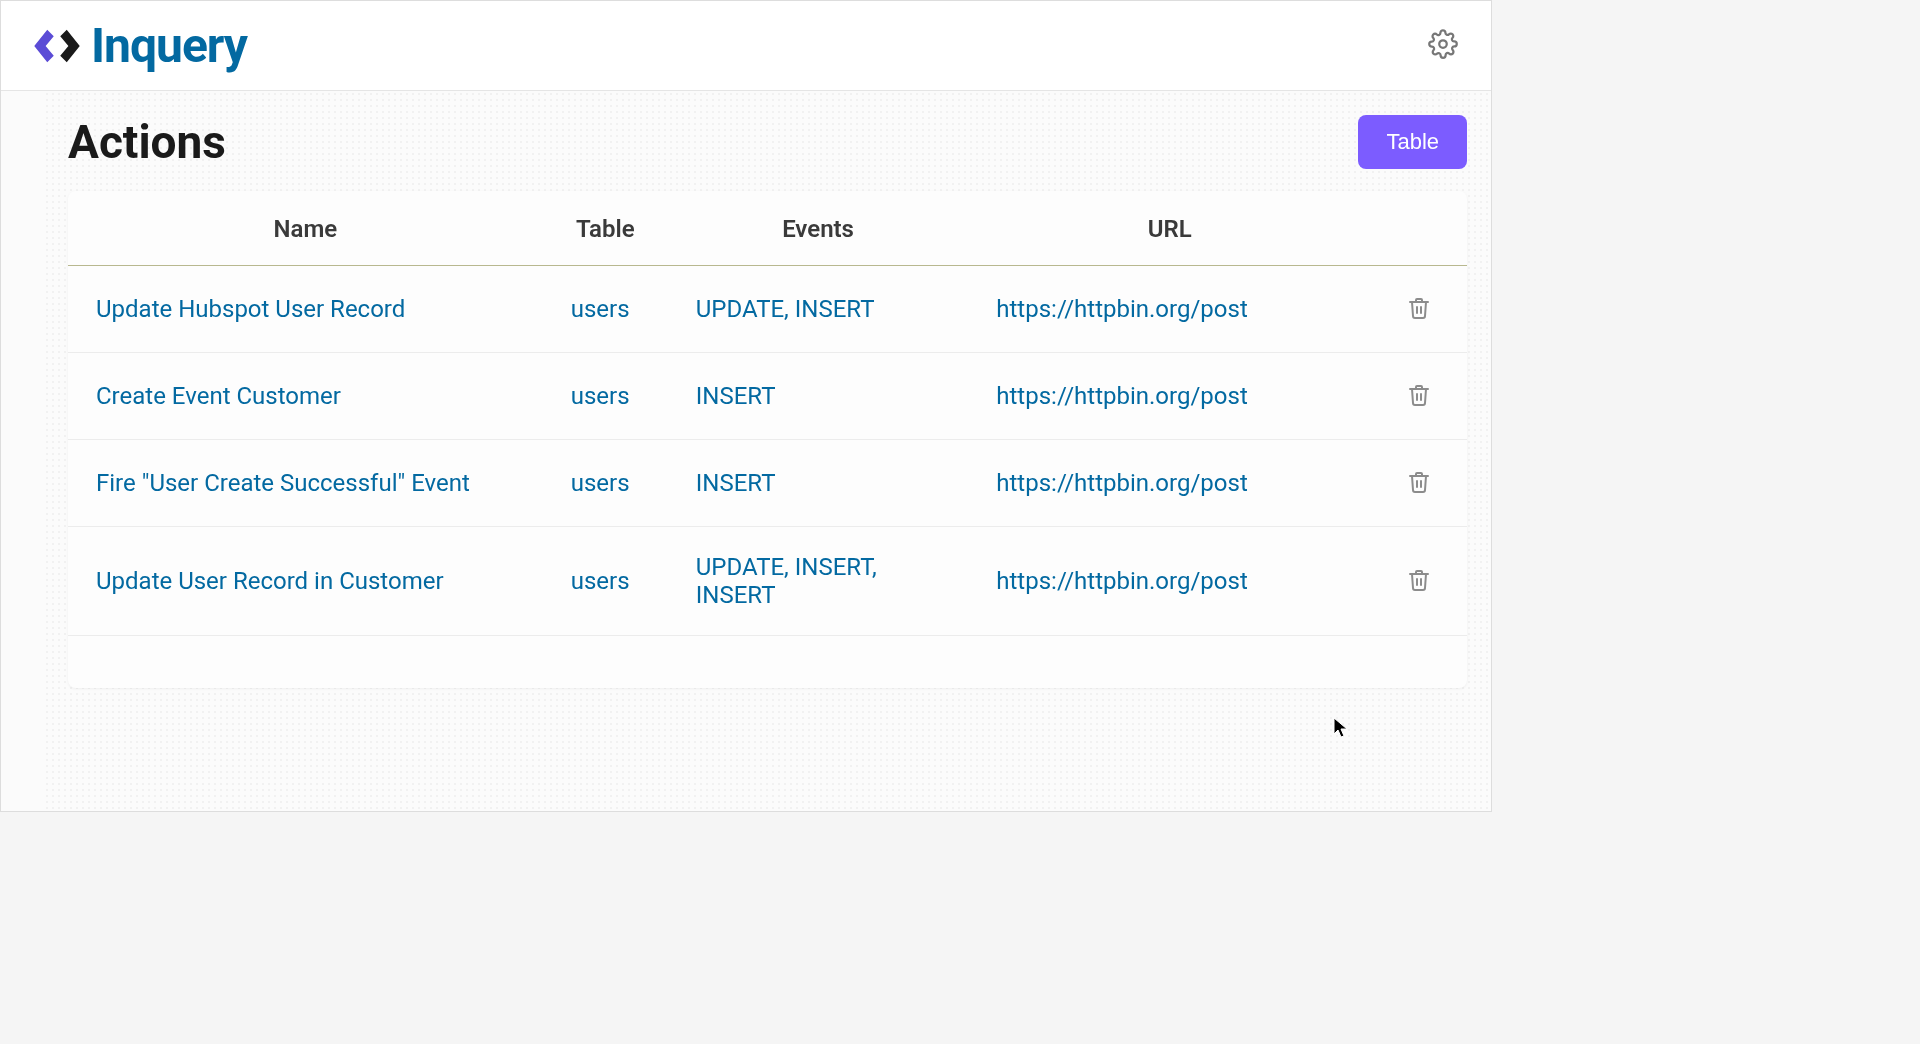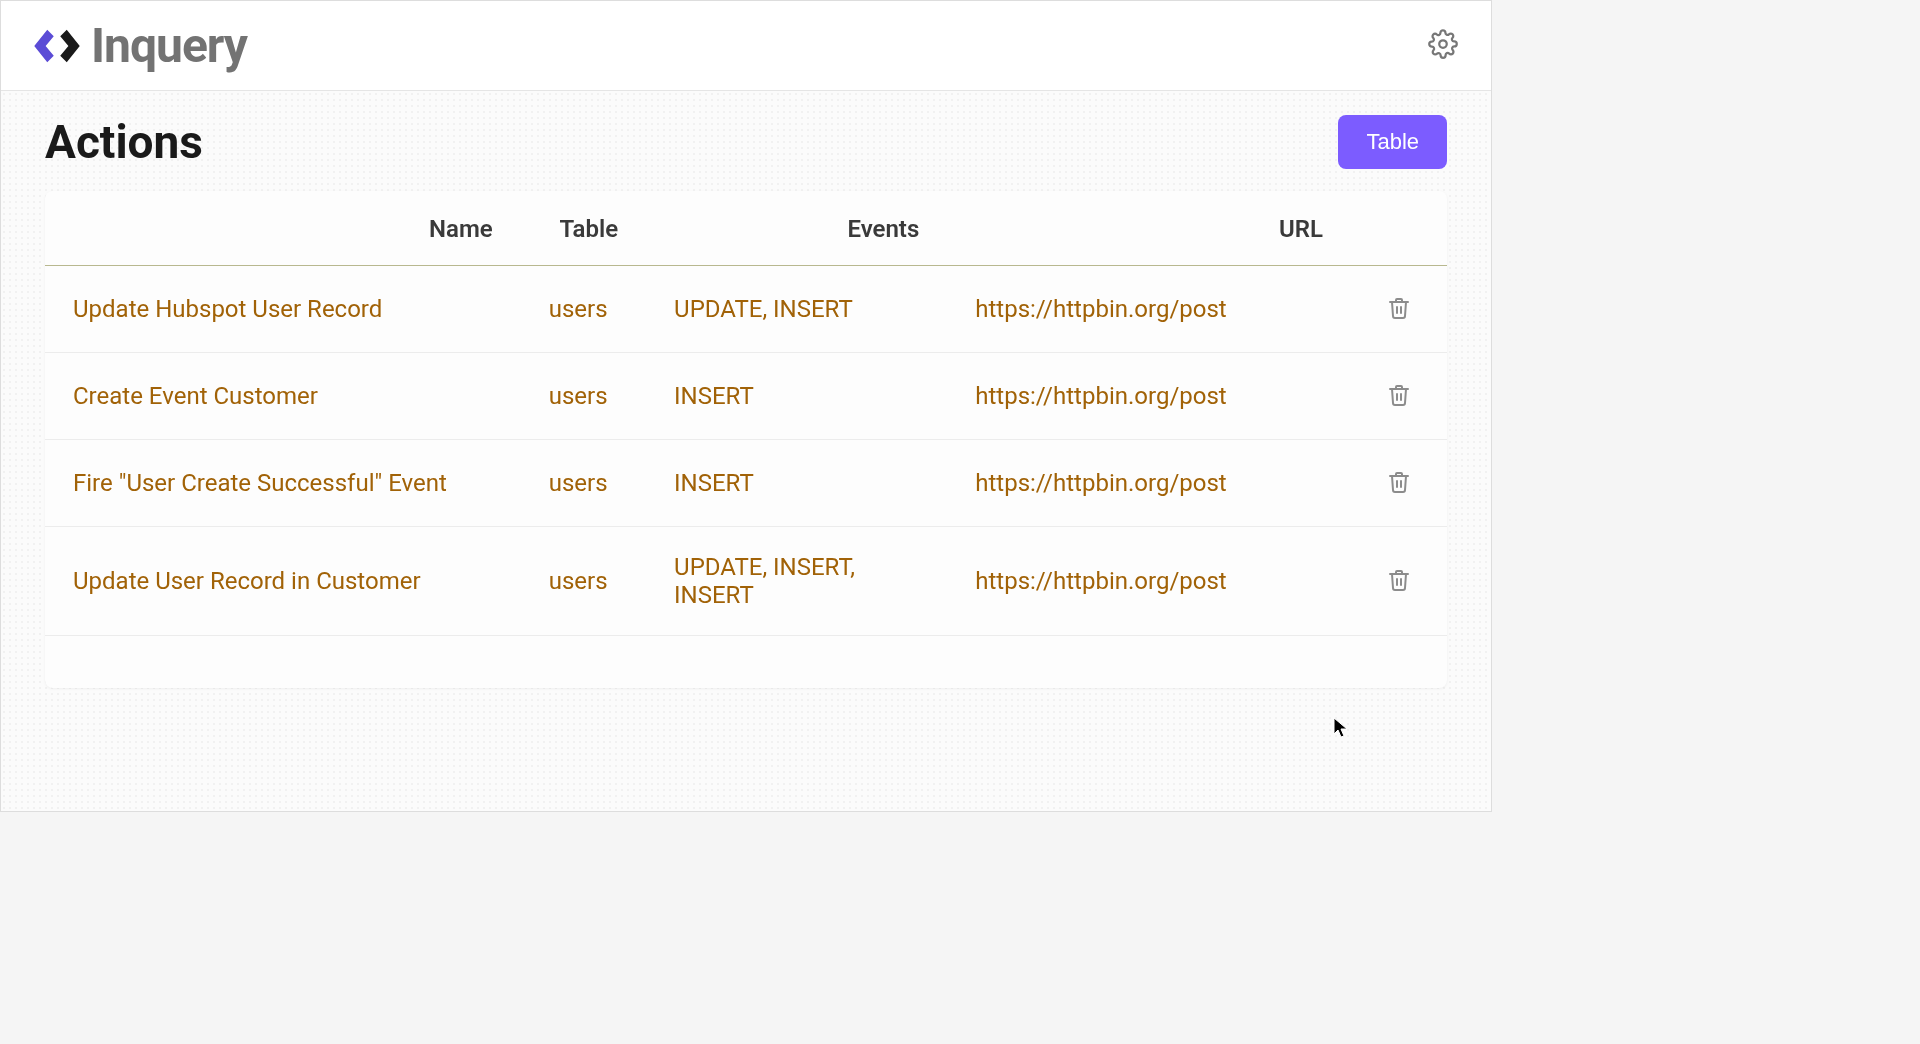--- a/index.html
+++ b/index.html
@@ -27,34 +27,35 @@
   }
   .logo {
     display: flex;
     align-items: center;
     gap: 8px;
   }
   .logo-mark svg { display: block; }
   .logo-text {
     font-size: 48px;
     font-weight: 700;
-    color: #737373;
+    color: #0369a1;
     letter-spacing: -1px;
   }
   .settings-btn {
     width: 36px; height: 36px;
     display: flex; align-items: center; justify-content: center;
     cursor: pointer;
     color: #777;
   }
   .content {
-    padding: 24px 44px;
+    padding: 24px 24px;
     background-image: radial-gradient(circle, rgba(0,0,0,0.04) 1px, transparent 1px);
     background-size: 6px 6px;
     min-height: calc(100% - 90px);
+    margin-left: 43px;
   }
   .page-header {
     display: flex;
     align-items: center;
     justify-content: space-between;
     margin-bottom: 22px;
   }
   .page-title {
     font-size: 46px;
     font-weight: 700;
@@ -74,30 +75,30 @@
     background: #fdfdfd;
     border-radius: 8px;
     box-shadow: 0 1px 3px rgba(0,0,0,0.05);
     overflow: hidden;
   }
   table {
     width: 100%;
     border-collapse: collapse;
   }
   thead th {
-    text-align: right;
+    text-align: center;
     font-size: 24px;
     font-weight: 600;
     color: #3a3a3a;
     padding: 24px 28px 22px;
     border-bottom: 1px solid #b8b88f;
   }
   tbody td {
     font-size: 24px;
-    color: #a16207;
+    color: #0369a1;
     padding: 26px 28px;
     border-bottom: 1px solid #ececec;
     vertical-align: middle;
   }
   tbody tr:last-child td { border-bottom: none; }
   .col-name   { width: 436px; }
   .col-table  { width: 70px; }
   .col-events { width: 276px; }
   .col-url    { width: 370px; }
   .col-actions{ width: 60px; text-align: center; }

